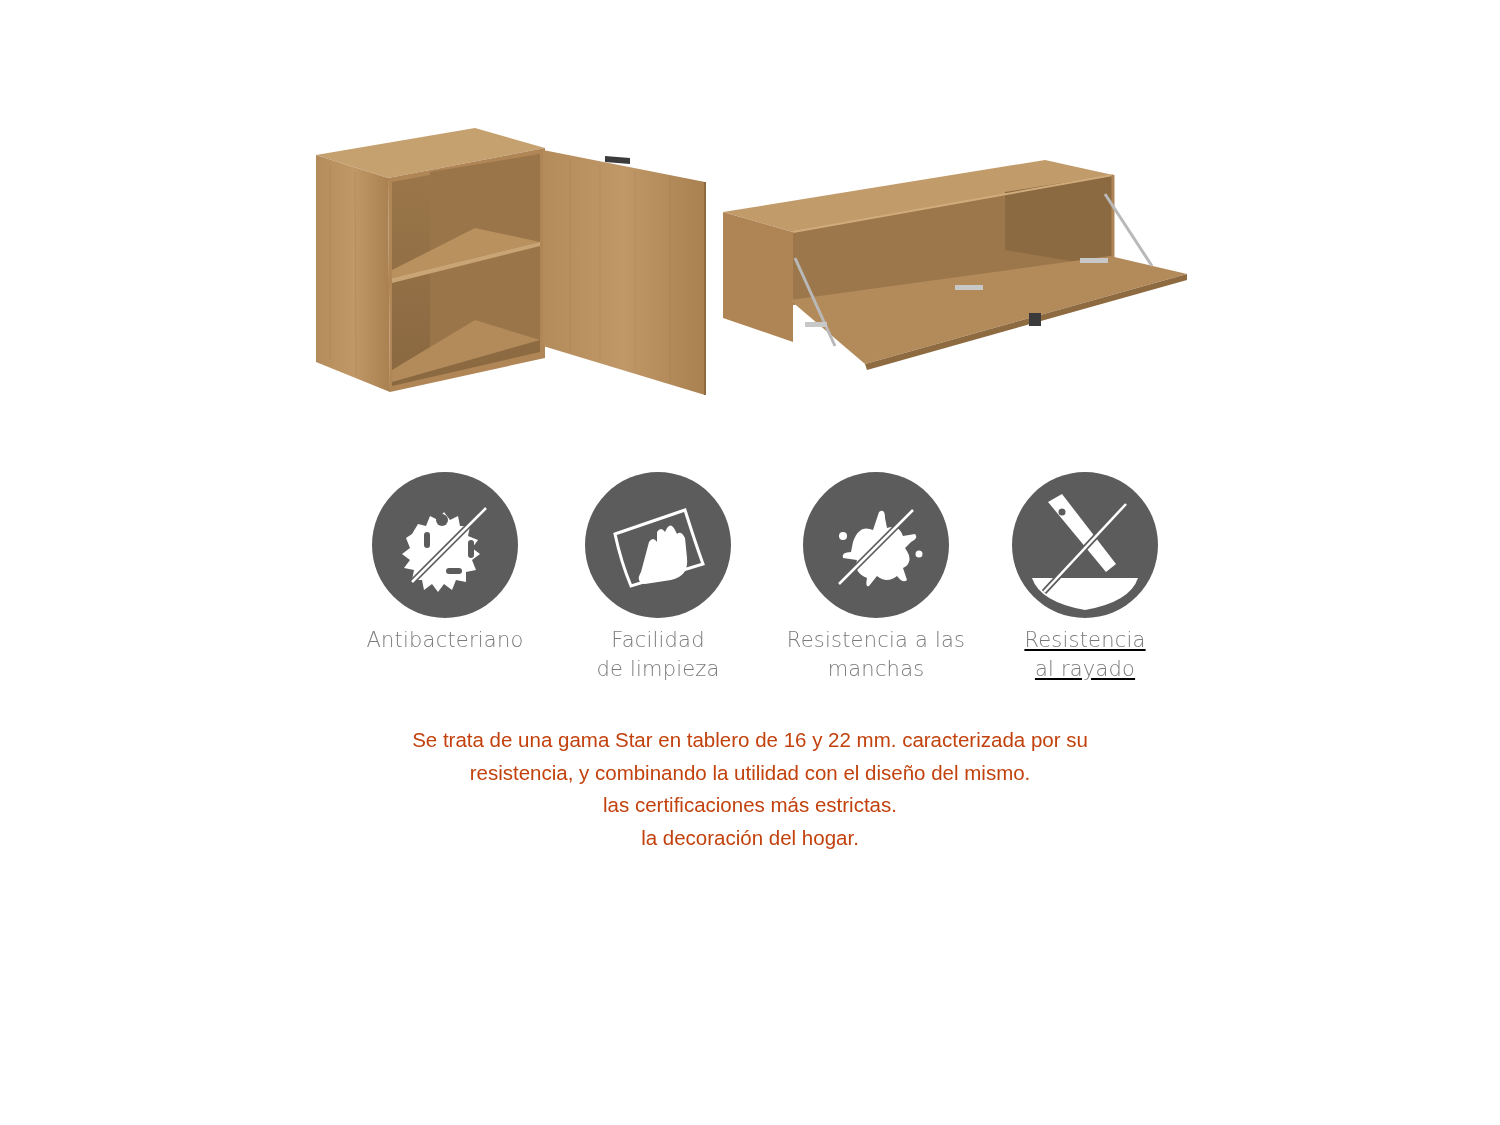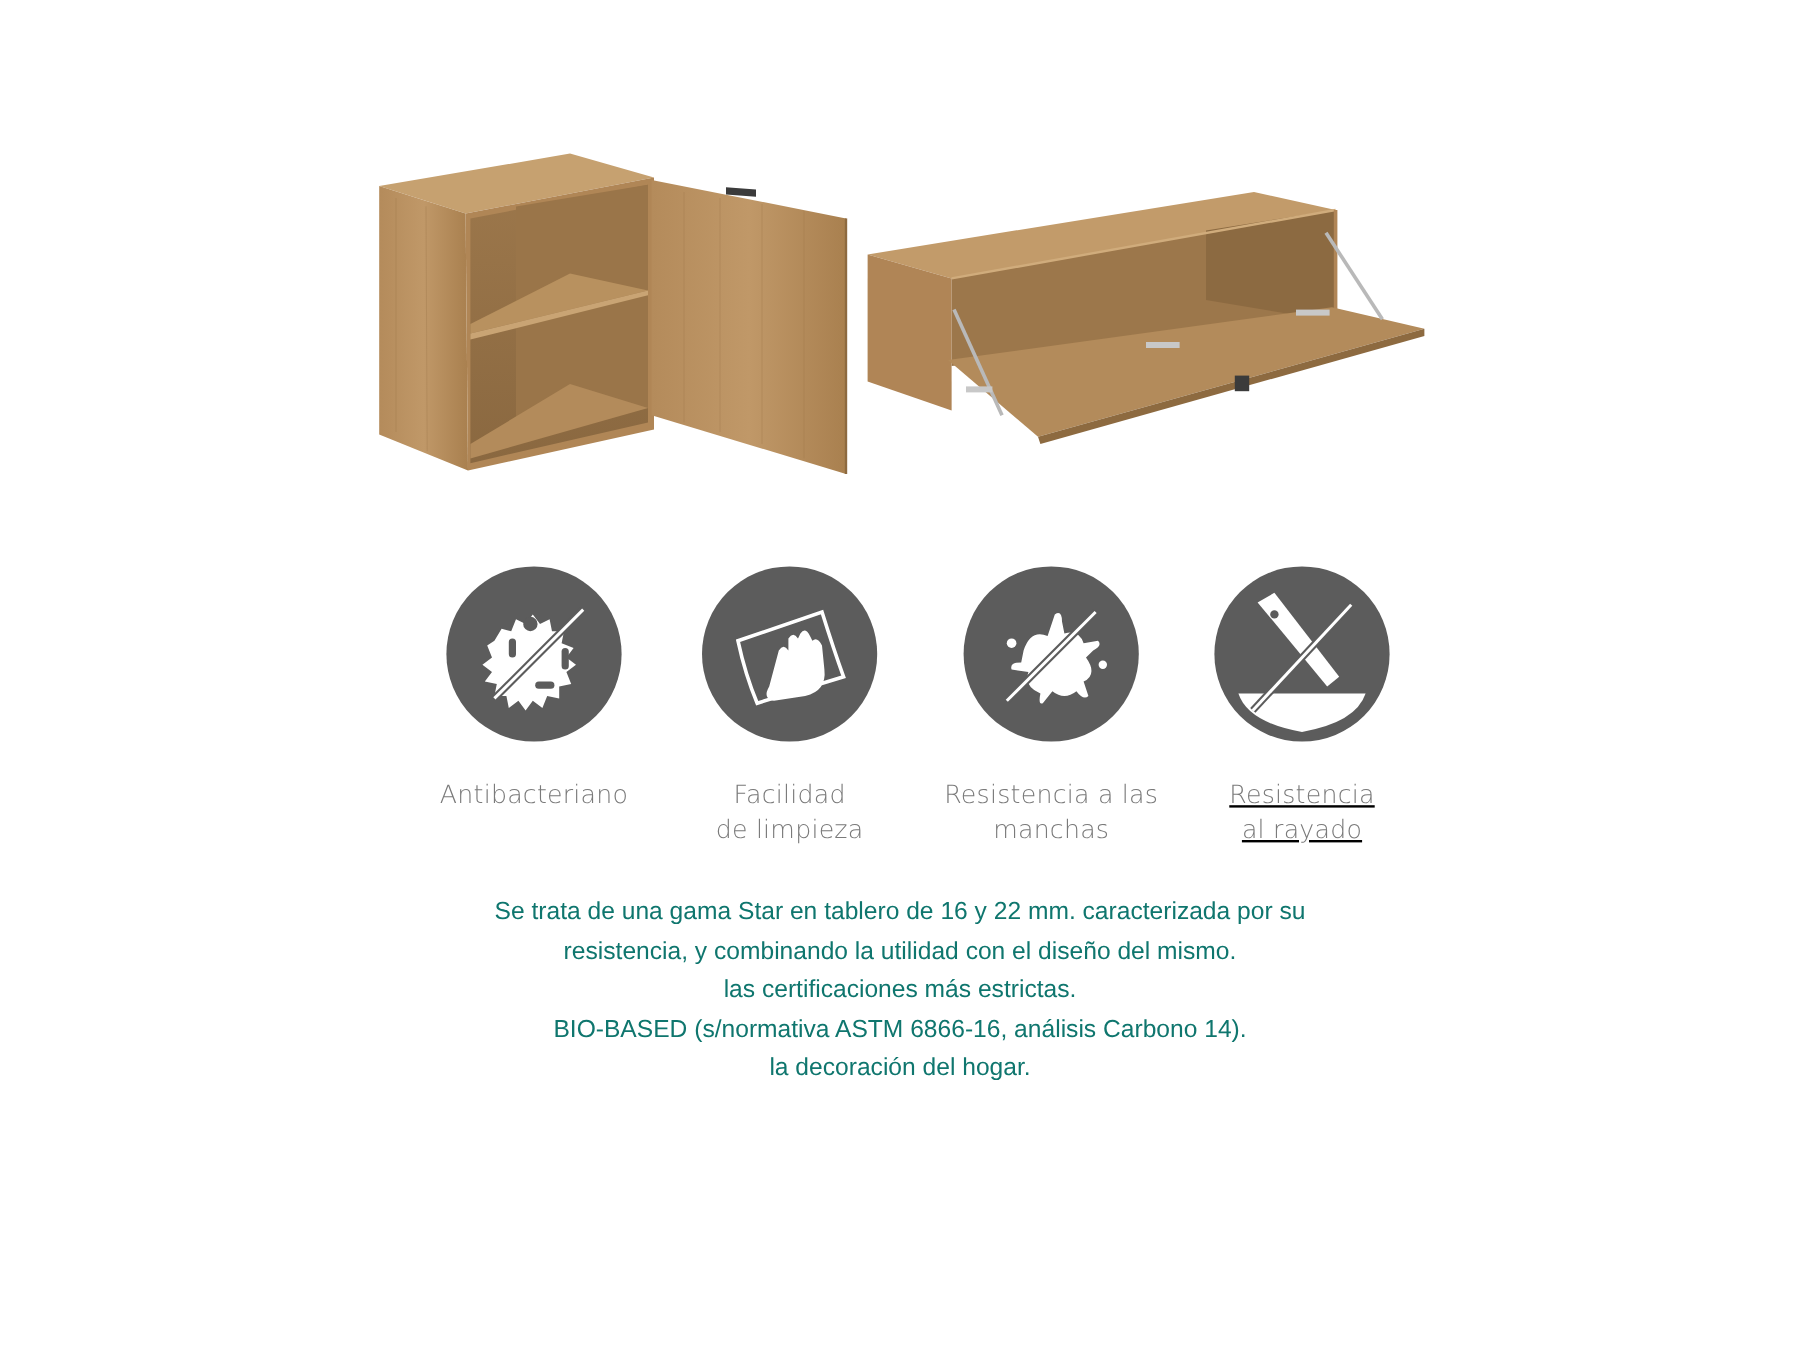--- a/index.html
+++ b/index.html
@@ -4,22 +4,22 @@
 <style>
   html, body { margin:0; padding:0; background:#ffffff; }
   body { width:1500px; height:1125px; position:relative; overflow:hidden; font-family:"Liberation Sans", sans-serif; }
   .product-images { position:absolute; left:300px; top:120px; width:900px; height:290px; }
   .cab1 { position:absolute; left:0; top:0; width:420px; height:290px; }
   .cab2 { position:absolute; left:415px; top:30px; width:480px; height:220px; }
   .features { position:absolute; left:340px; top:472px; width:840px; height:230px; }
   .feature { position:absolute; top:0; width:210px; text-align:center; }
   .feature .circle { width:146px; height:146px; border-radius:50%; background:#5c5c5c; margin:0 auto; position:relative; }
   .feature .circle svg { position:absolute; left:0; top:0; }
-  .feature .label { margin-top:30px; font-family:"DejaVu Sans", sans-serif; font-size:21px; line-height:29px; color:#7a7a7a; font-weight:300; letter-spacing:0.2px; }
-  .description { position:absolute; left:290px; top:744px; width:920px; text-align:center; font-family:"Liberation Sans", sans-serif; font-size:20.5px; line-height:32.5px; color:#0f766e; }
+  .feature .label { margin-top:8px; font-family:"DejaVu Sans", sans-serif; font-size:21px; line-height:29px; color:#7a7a7a; font-weight:300; letter-spacing:0.2px; }
+  .description { position:absolute; left:290px; top:724px; width:920px; text-align:center; font-family:"Liberation Sans", sans-serif; font-size:20.5px; line-height:32.5px; color:#c2410c; }
   .description p { margin:0; }
 </style>
 </head>
 <body>
 
 <div class="product-images">
 
   <svg class="cab1" viewBox="0 0 420 290" width="420" height="290">
     <defs>
       <linearGradient id="woodA" x1="0" y1="0" x2="1" y2="0">
@@ -155,15 +155,14 @@
       <div>Resistencia</div>
       <div>al rayado</div>
     </div>
   </div>
 </div>
 
 <div class="description">
   <p>Se trata de una gama Star en tablero de 16 y 22 mm. caracterizada por su</p>
   <p>resistencia, y combinando la utilidad con el diseño del mismo.</p>
   <p>las certificaciones más estrictas.</p>
-  <p>BIO-BASED (s/normativa ASTM 6866-16, análisis Carbono 14).</p>
   <p>la decoración del hogar.</p>
 </div>
 
 </body></html>

